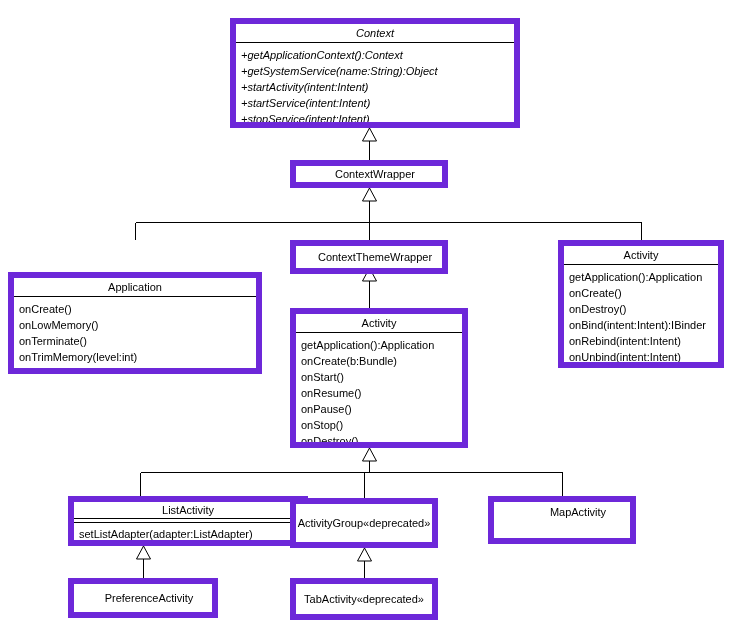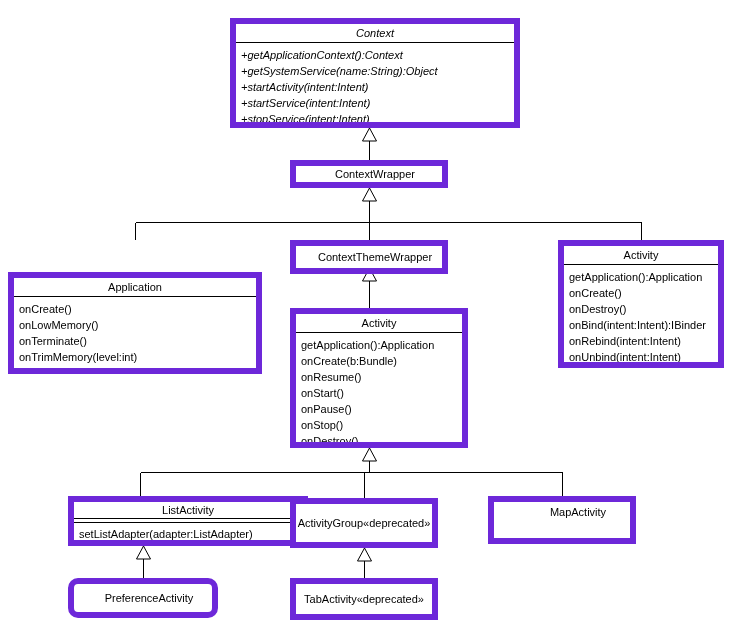--- a/index.html
+++ b/index.html
@@ -145,22 +145,22 @@
       <div class="uml-method">onRebind(intent:Intent)</div>
       <div class="uml-method">onUnbind(intent:Intent)</div>
     </div>
   </div>
 
   <div class="uml-class" style="left:290px; top:308px; width:178px; height:140px;">
     <div class="uml-title">Activity</div>
     <div class="uml-methods">
       <div class="uml-method">getApplication():Application</div>
       <div class="uml-method">onCreate(b:Bundle)</div>
+      <div class="uml-method">onStart()</div>
       <div class="uml-method">onResume()</div>
-      <div class="uml-method">onStart()</div>
       <div class="uml-method">onPause()</div>
       <div class="uml-method">onStop()</div>
       <div class="uml-method">onDestroy()</div>
     </div>
   </div>
 
   <div class="uml-class" style="left:20px; top:496px; width:240px; height:50px;margin-left:48px;">
     <div class="uml-title" style="height:17px; line-height:17px;">ListActivity</div>
     <div class="uml-attrs-empty"></div>
     <div class="uml-methods" style="padding-top:3px;">
@@ -170,21 +170,21 @@
 
   <div class="uml-class two-line" style="left:290px; top:498px; width:148px; height:50px;">
     <span>ActivityGroup</span>
     <span>«deprecated»</span>
   </div>
 
   <div class="uml-class title-top" style="left:488px; top:496px; width:148px; height:48px;padding-left:32px;">
     <span>MapActivity</span>
   </div>
 
-  <div class="uml-class title-only" style="left:68px; top:578px; width:150px; height:40px;border-radius:10px;">
+  <div class="uml-class title-only" style="left:68px; top:578px; width:150px; height:40px;">
     <span>PreferenceActivity</span>
   </div>
 
   <div class="uml-class two-line" style="left:290px; top:578px; width:148px; height:42px;">
     <span>TabActivity</span>
     <span>«deprecated»</span>
   </div>
 
 </div>
 

